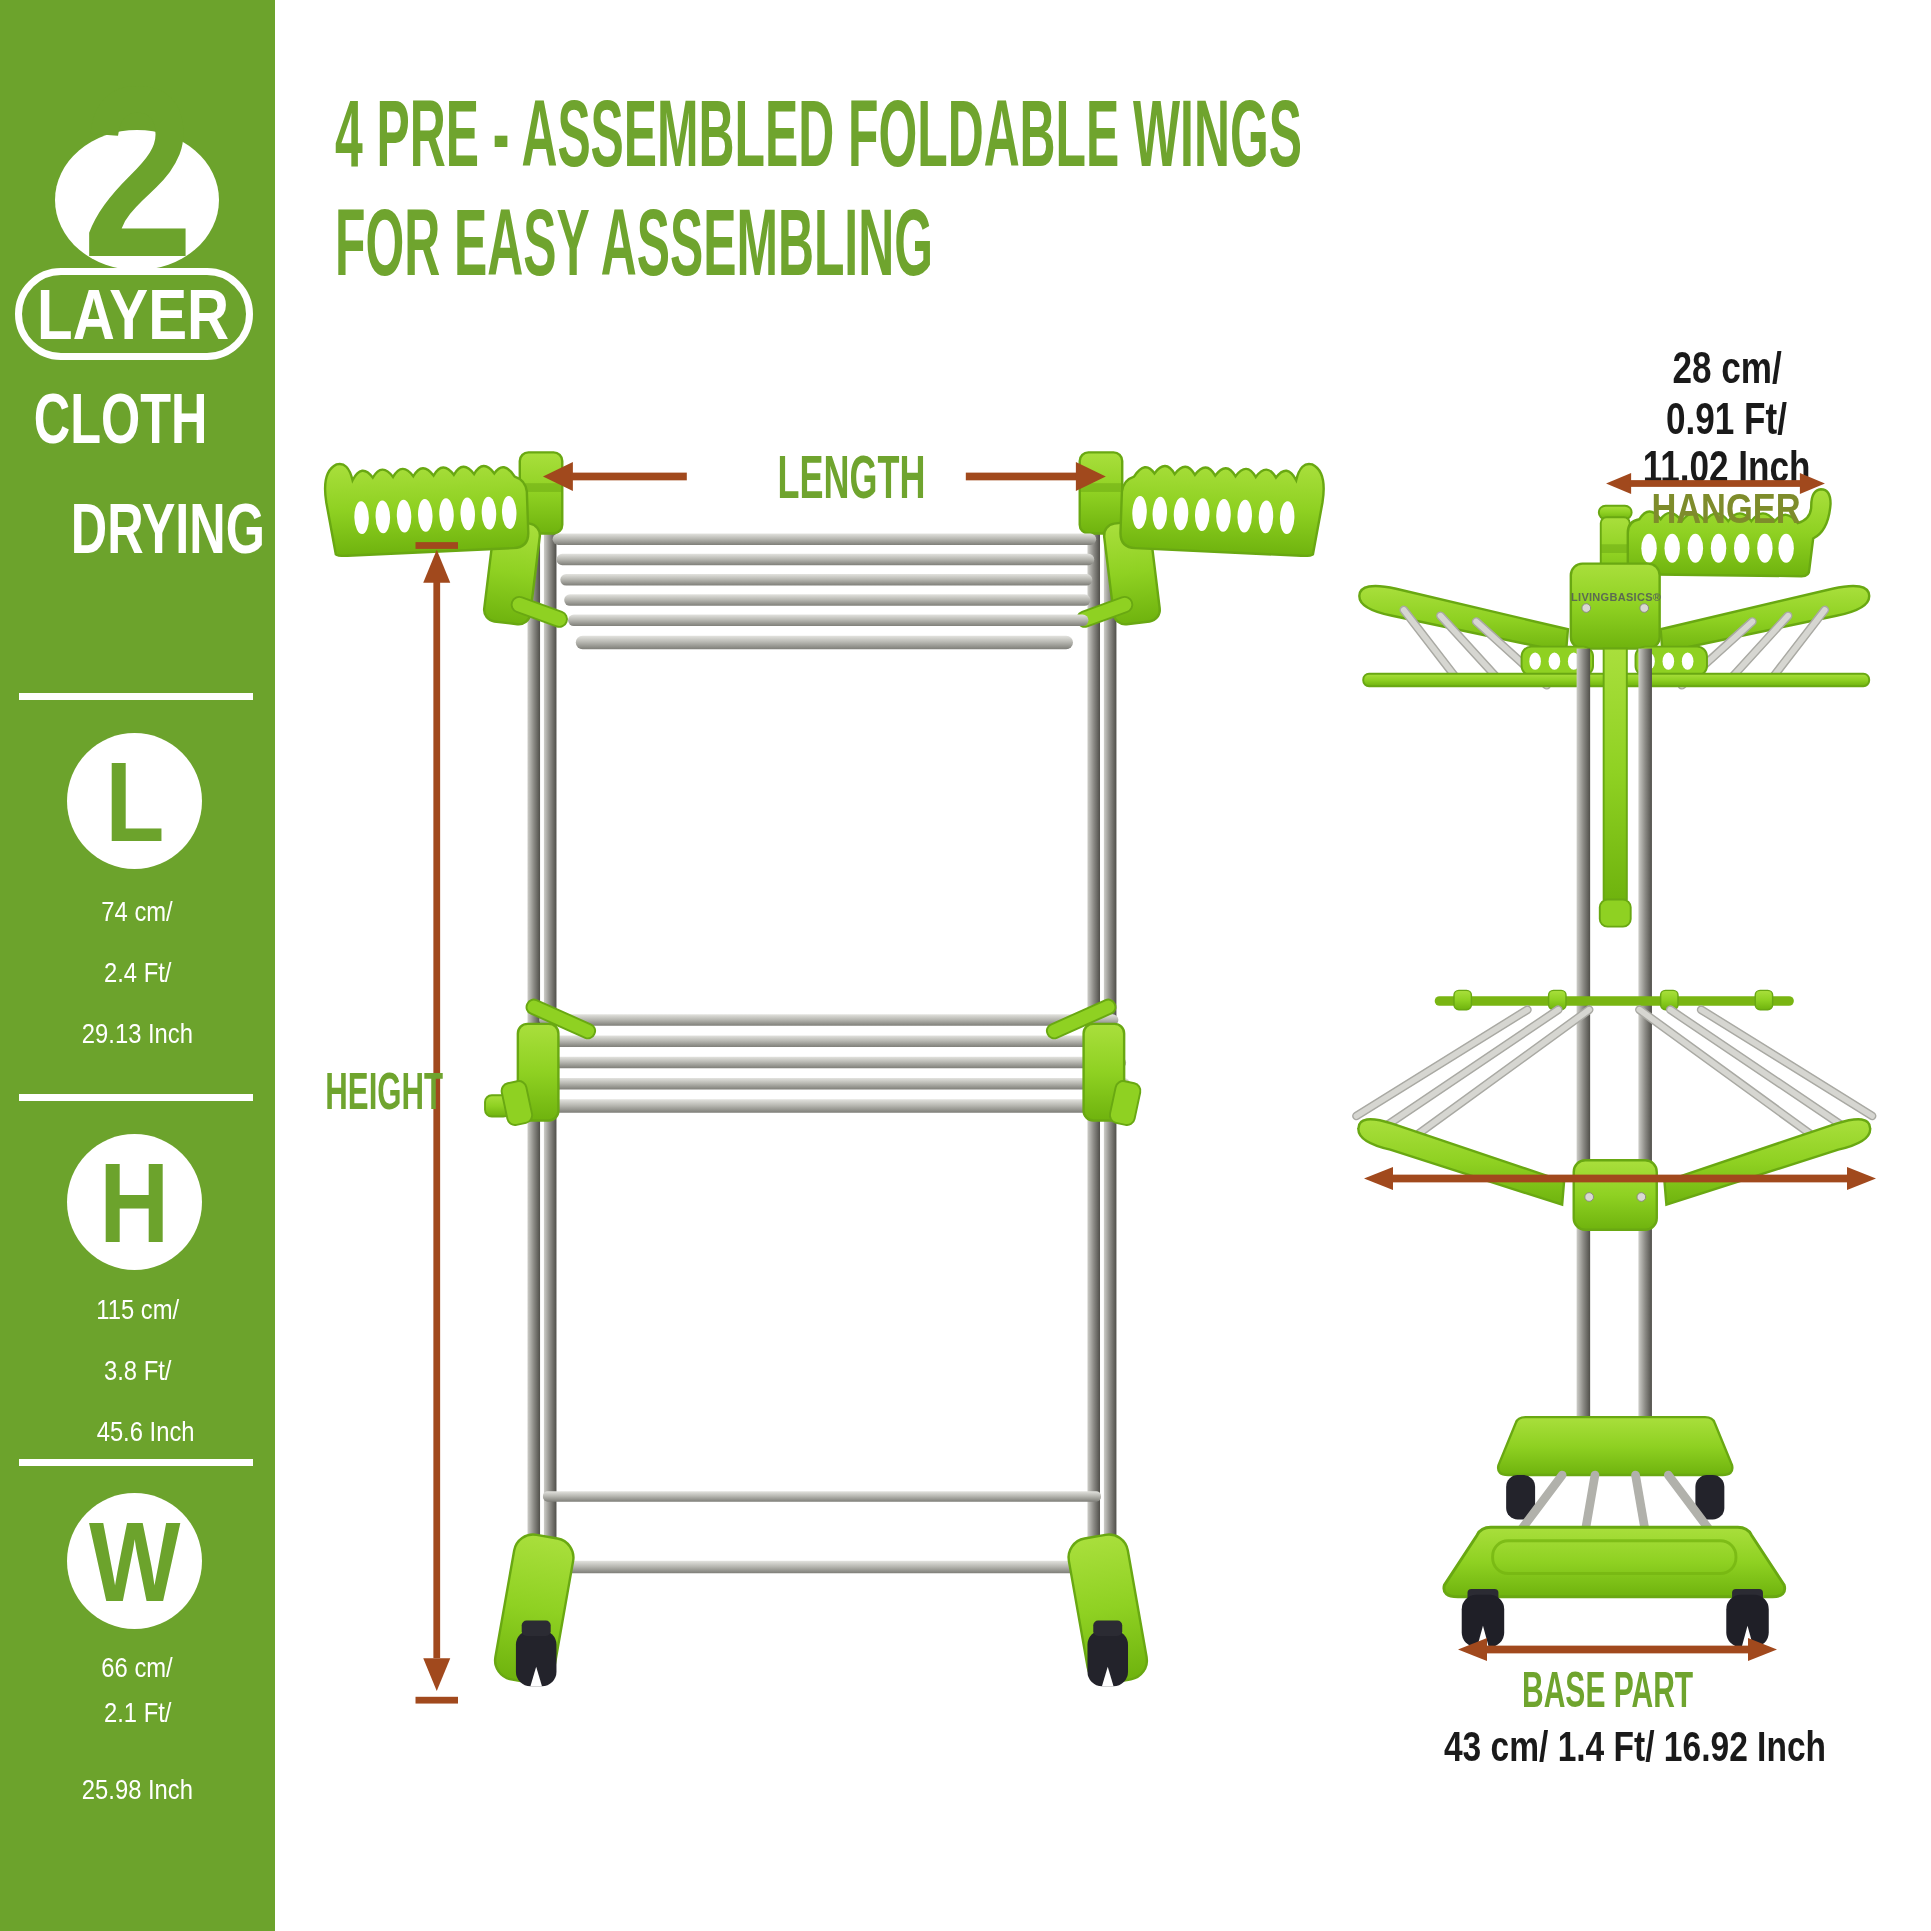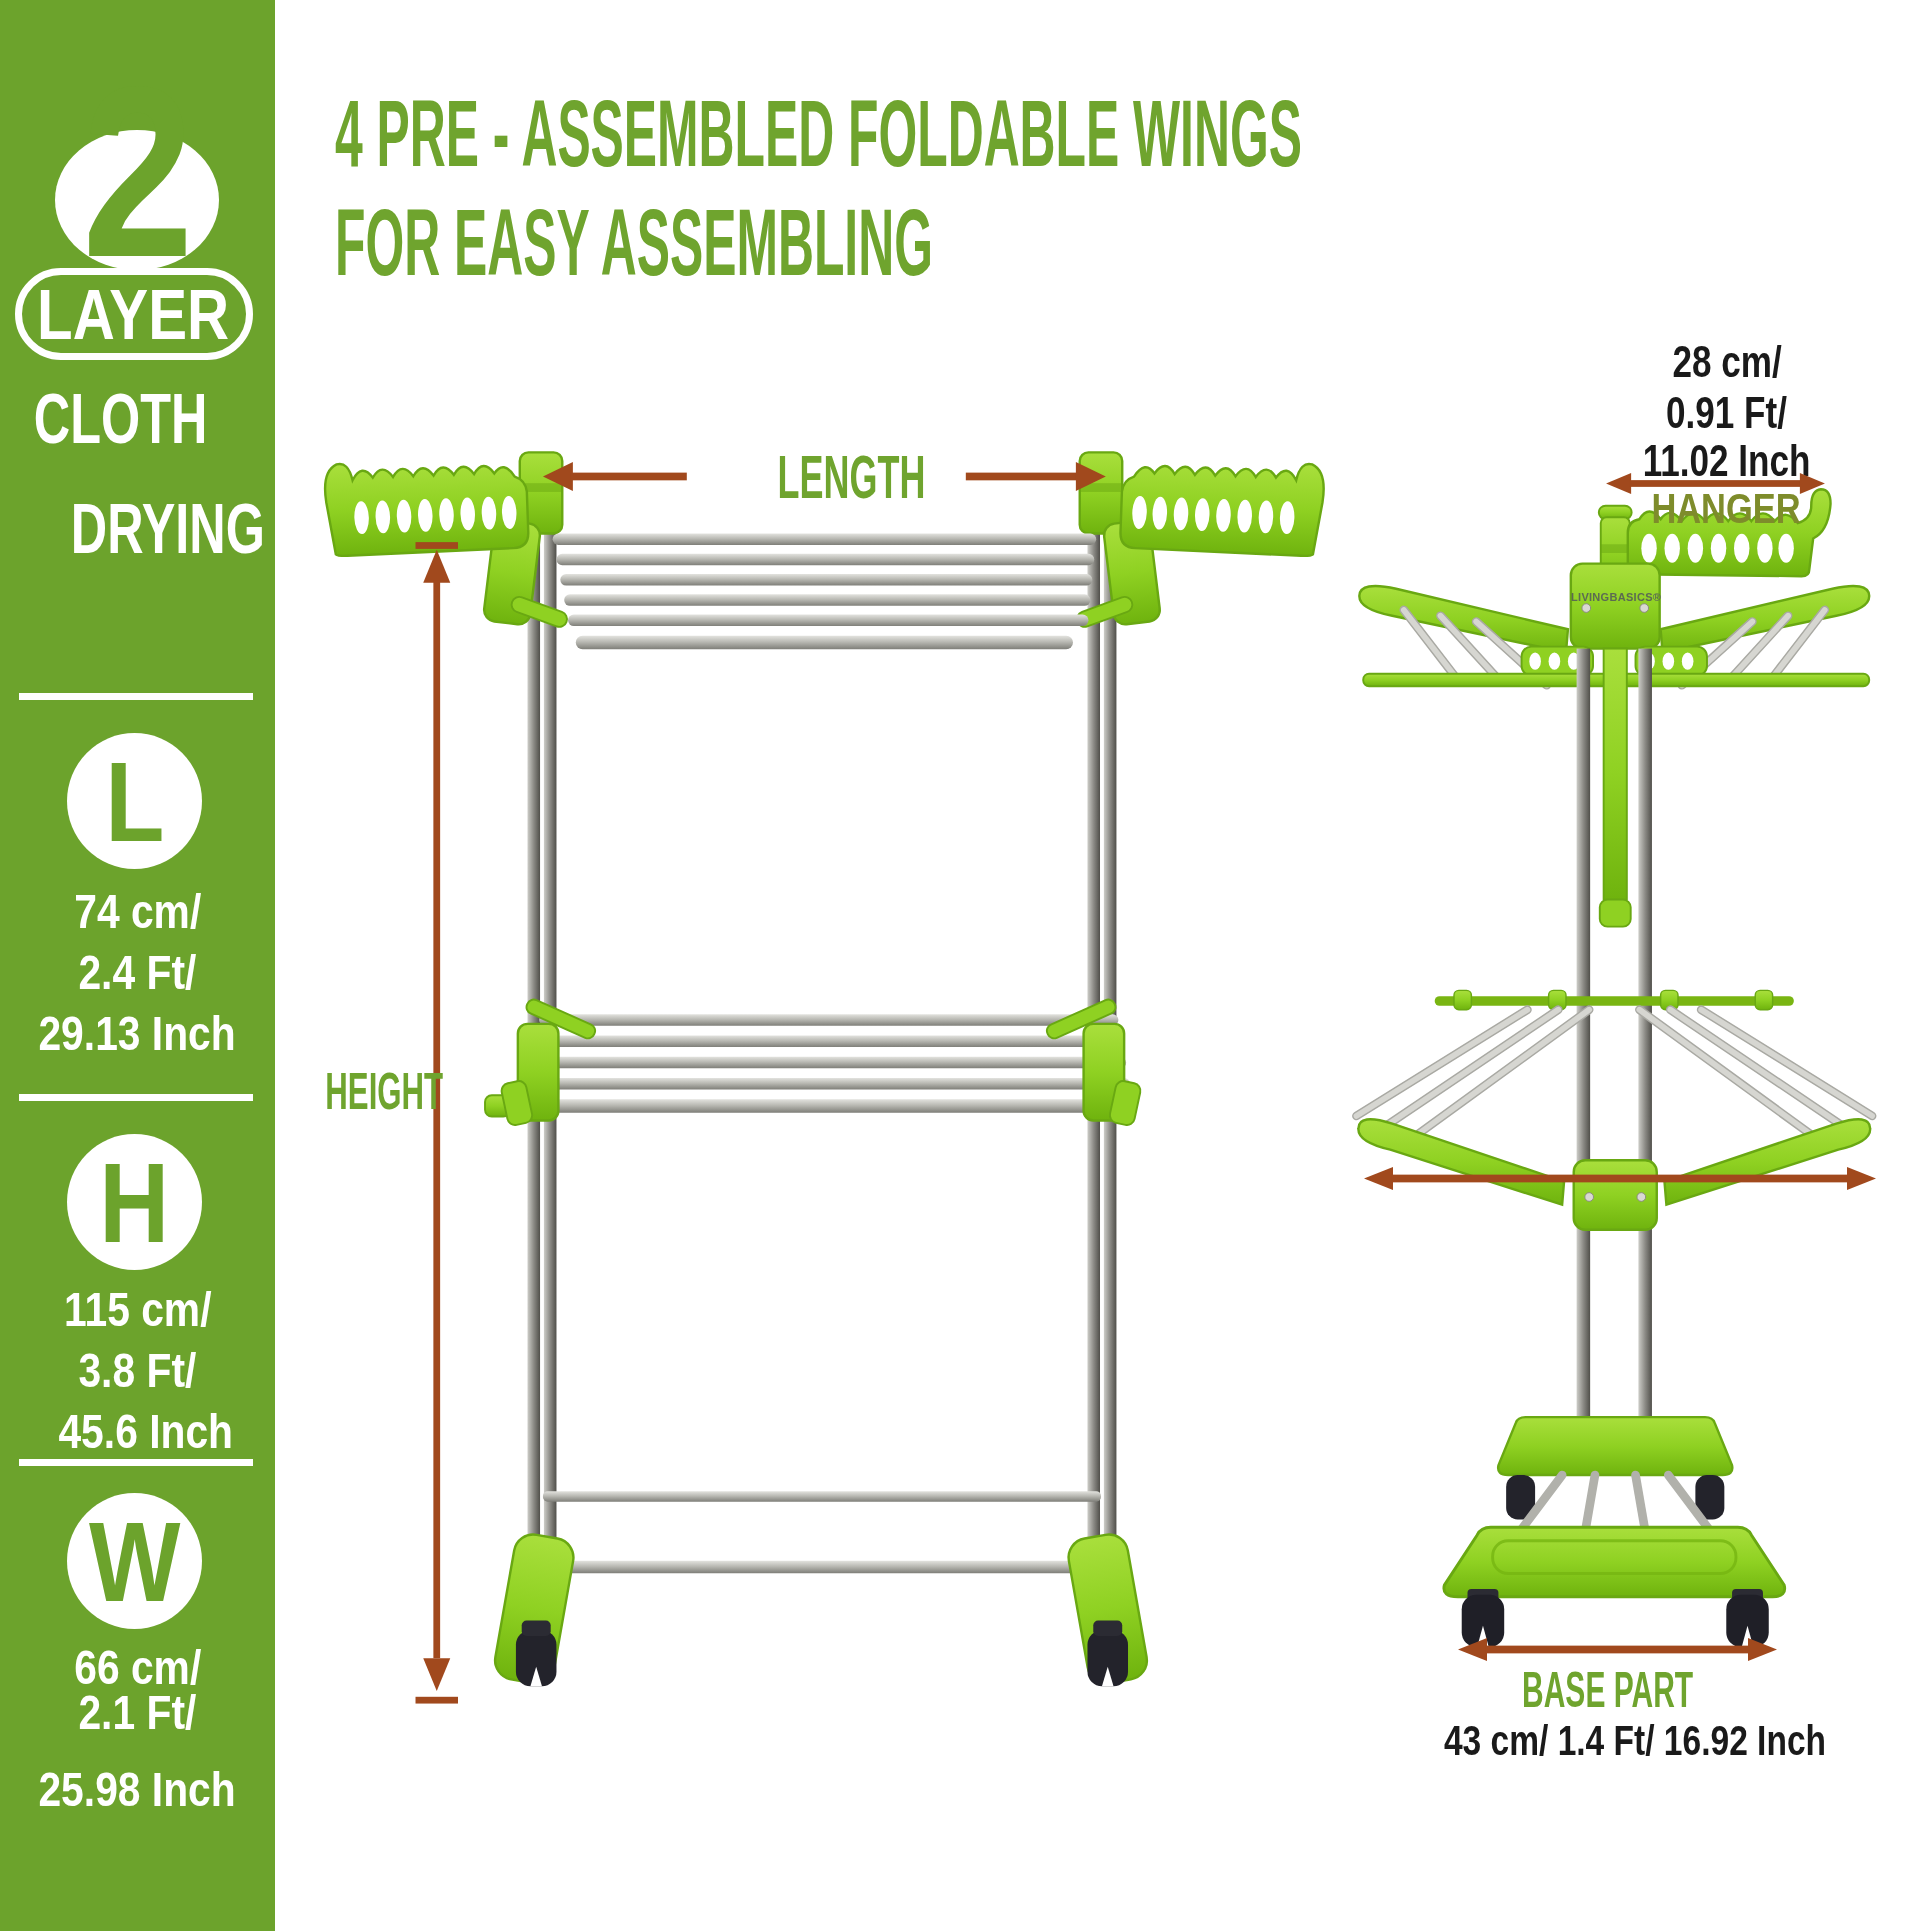--- a/index.html
+++ b/index.html
@@ -20,22 +20,22 @@
   .side-title{position:absolute;left:0;width:275px;text-align:left;color:#fff;font-weight:bold;
               font-size:70px;line-height:70px;}
   .st1{top:384px;} .st2{top:494px;margin-left:33px;} .st3{top:599px;}
   .side-title .cond{--sx:.72;}
   .divider{position:absolute;left:19.3px;width:234px;height:6.8px;background:#fff;}
   .dv1{top:693px;} .dv2{top:1094px;} .dv3{top:1459px;}
   .dim-circle{position:absolute;left:67px;width:135px;height:136px;border-radius:50%;background:#fff;
               display:flex;align-items:center;justify-content:center;}
   .dc-l{top:733px;} .dc-h{top:1134px;} .dc-w{top:1493px;}
   .dim-circle span{font-size:114px;font-weight:bold;color:var(--sidebar-green,#6CA32C);--sx:.85;}
-  .dim-line{position:absolute;left:0;width:275px;text-align:center;color:#fff;font-weight:bold;
-            font-size:48px;line-height:48px;}
+  .dim-line{position:absolute;left:0;width:275px;text-align:center;color:#fff;font-weight:normal;
+            font-size:28px;line-height:48px;}
   .dim-line .cond{--sx:.85;}
   .l1{top:888px;} .l2{top:949px;} .l3{top:1010px;}
   .h1r{top:1286px;} .h2r{top:1347px;} .h3r{top:1408px;margin-left:8px;}
   .w1{top:1644px;} .w2{top:1689px;} .w3{top:1766px;}
 
   
   .head-line{position:absolute;left:335px;color:var(--heading-green,#6FA42E);font-weight:bold;
              font-size:94px;line-height:94px;}
   .hd1{top:87px;} .hd2{top:196px;}
   .head-line .cond{--sx:.53;}
@@ -43,21 +43,21 @@
   
   .measure-label{position:absolute;text-align:center;color:var(--heading-green,#6FA42E);font-weight:bold;}
   .length-label{left:724px;top:441px;width:193px;font-size:62px;}
   .length-label .cond{--sx:.58;}
   .height-label{left:286px;top:1061px;width:145px;font-size:52px;}
   .height-label .cond{--sx:.6;}
   .base-label{left:1463px;top:1661px;width:290px;font-size:50px;text-align:center;}
   .base-label .cond{--sx:.6;}
   .hanger-label{left:1630px;top:485px;width:193px;font-size:42px;color:var(--hanger-label-olive,#7E8C2B);}
   .hanger-label .cond{--sx:.82;}
-  .dim-black{position:absolute;text-align:center;color:var(--text-black,#1A1A1A);font-weight:bold;}
+  .dim-black{position:absolute;text-align:center;color:var(--text-black,#1A1A1A);font-weight:bold;margin-top:6px;}
   .hd-line{left:1582px;width:290px;font-size:45px;line-height:50px;}
   .hdl1{top:337px;} .hdl2{top:388px;} .hdl3{top:436px;}
   .hd-line .cond,.base-dims .cond{--sx:.78;}
   .base-dims{left:1390px;top:1716px;width:444px;font-size:43px;}
   .brand{position:absolute;left:1571px;top:591px;width:66px;text-align:center;font-size:11px;
          font-weight:bold;color:#5C6B52;letter-spacing:0.3px;}
 </style>
 </head>
 <body>
 

